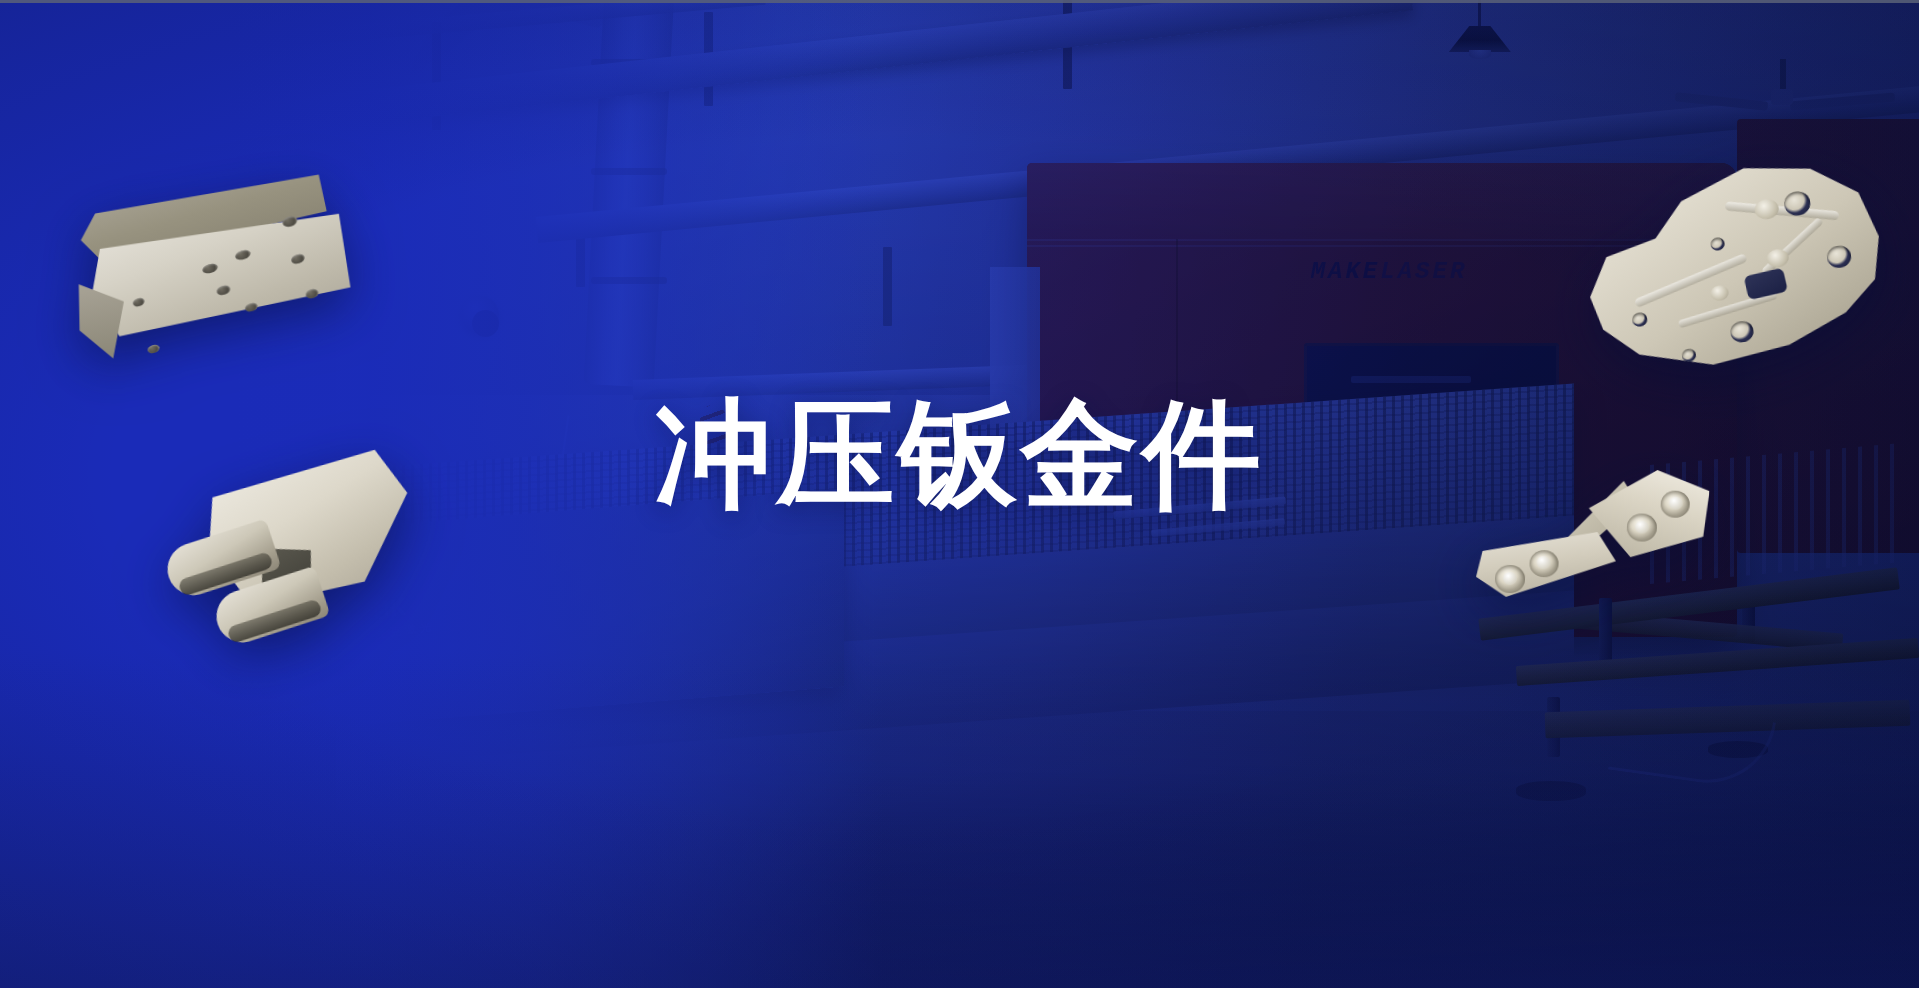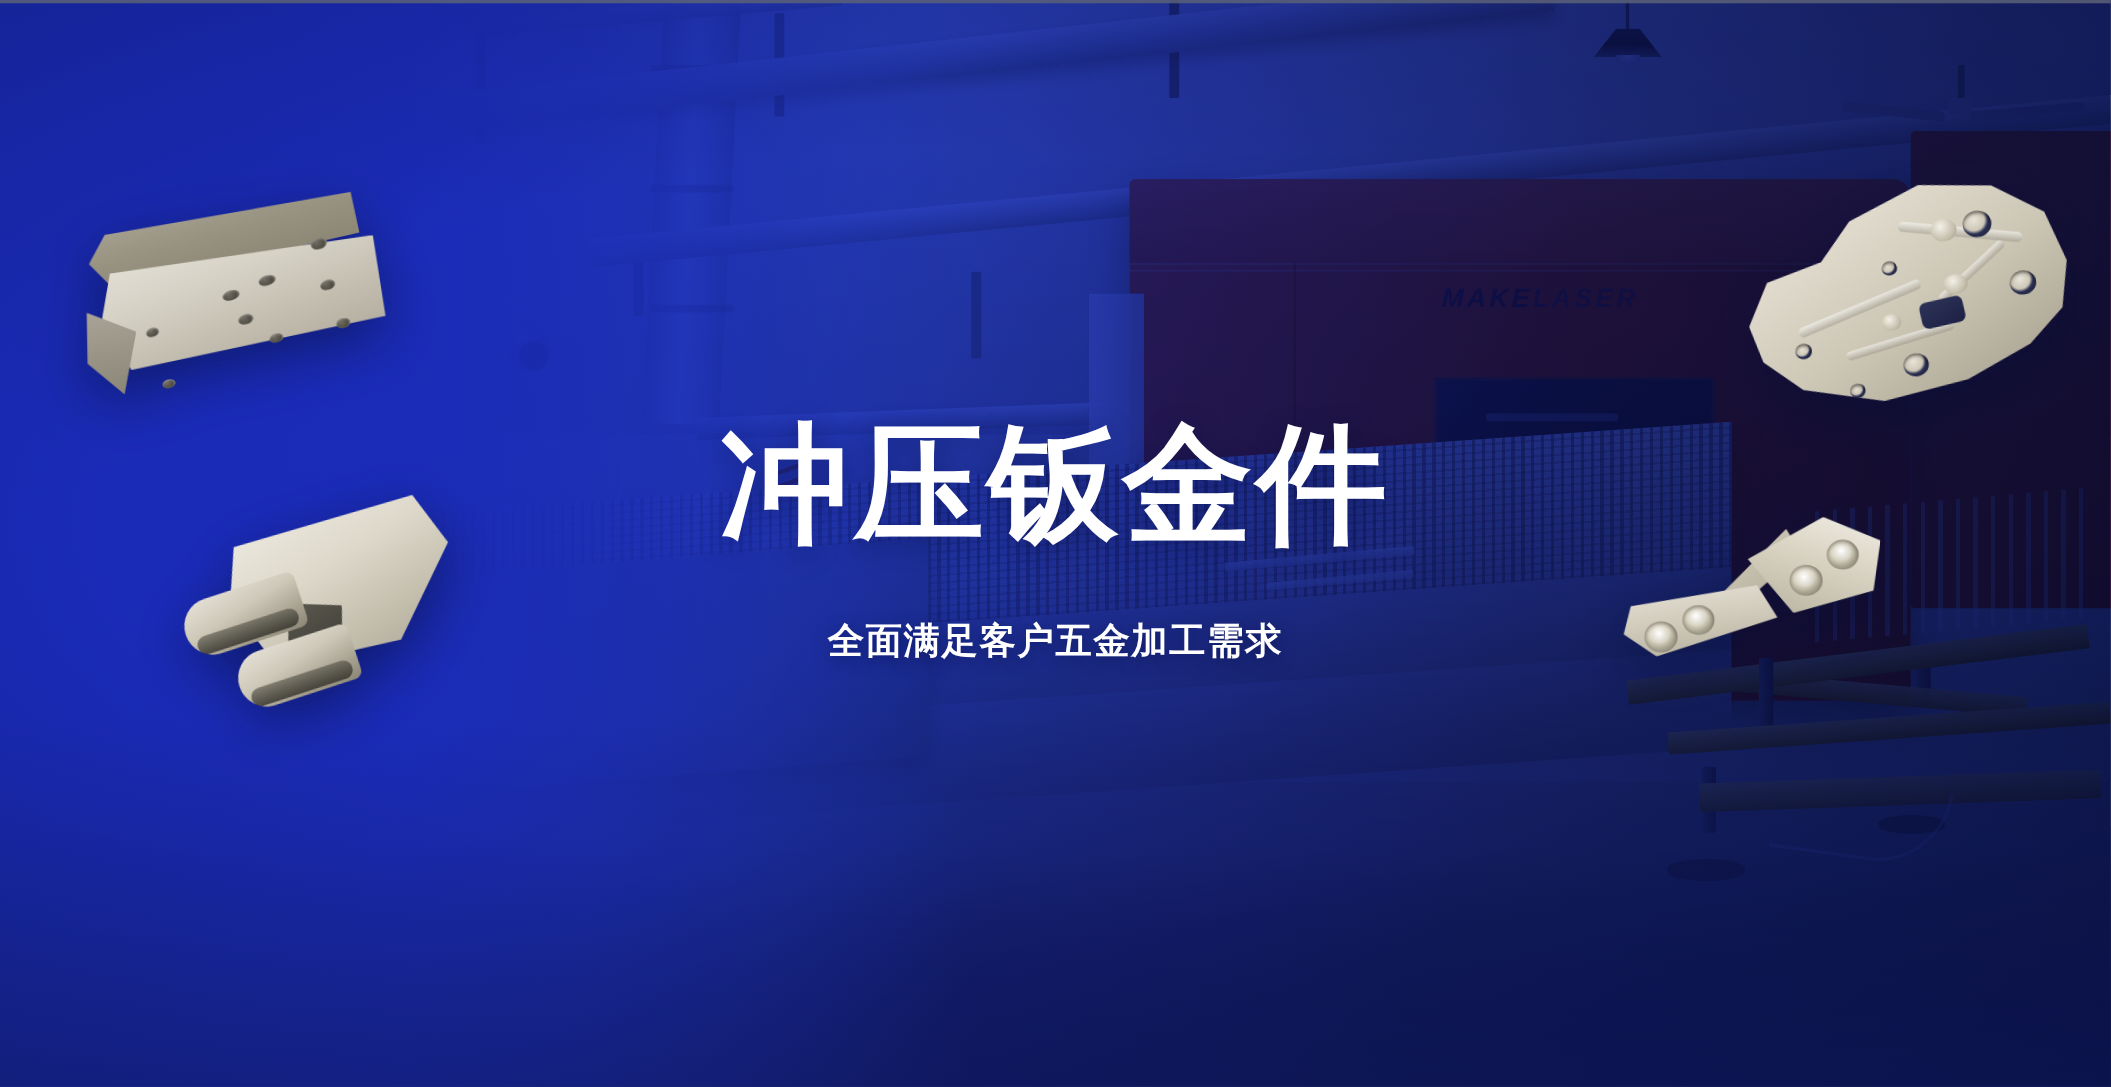--- a/index.html
+++ b/index.html
@@ -5,20 +5,21 @@
 <style>
   * { margin:0; padding:0; box-sizing:border-box; }
   html,body { width:1919px; height:988px; overflow:hidden; background:#0d1b6b; }
   body { font-family:"Liberation Sans","DejaVu Sans",sans-serif; }
 
   .banner{
     position:relative;
     width:1919px; height:988px;
     overflow:hidden;
     background:#16239e;
+    font-family:Liberation Mono, monospace;
   }
 
   
   .photo{ position:absolute; inset:0; overflow:hidden; }
 
   
   .ceiling{
     position:absolute; left:0; top:0; width:100%; height:44%;
     background:
       linear-gradient(175deg,#cfd7ea 0%,#b9c3dd 38%,#9fabcb 72%,#8e9bc0 100%);
@@ -560,17 +561,16 @@
         <b></b>
       </span>
     <span class="exh" style="left:76%;top:18%;width:29px;height:27px">
         <b></b>
       </span>
   </div>
 
   <div class="copy">
     <h1 class="headline">冲压钣金件</h1>
     <div class="sublines">
-      <div>全面满足客户五金加工需求</div>
     </div>
   </div>
 
 </div>
 
 </body></html>

